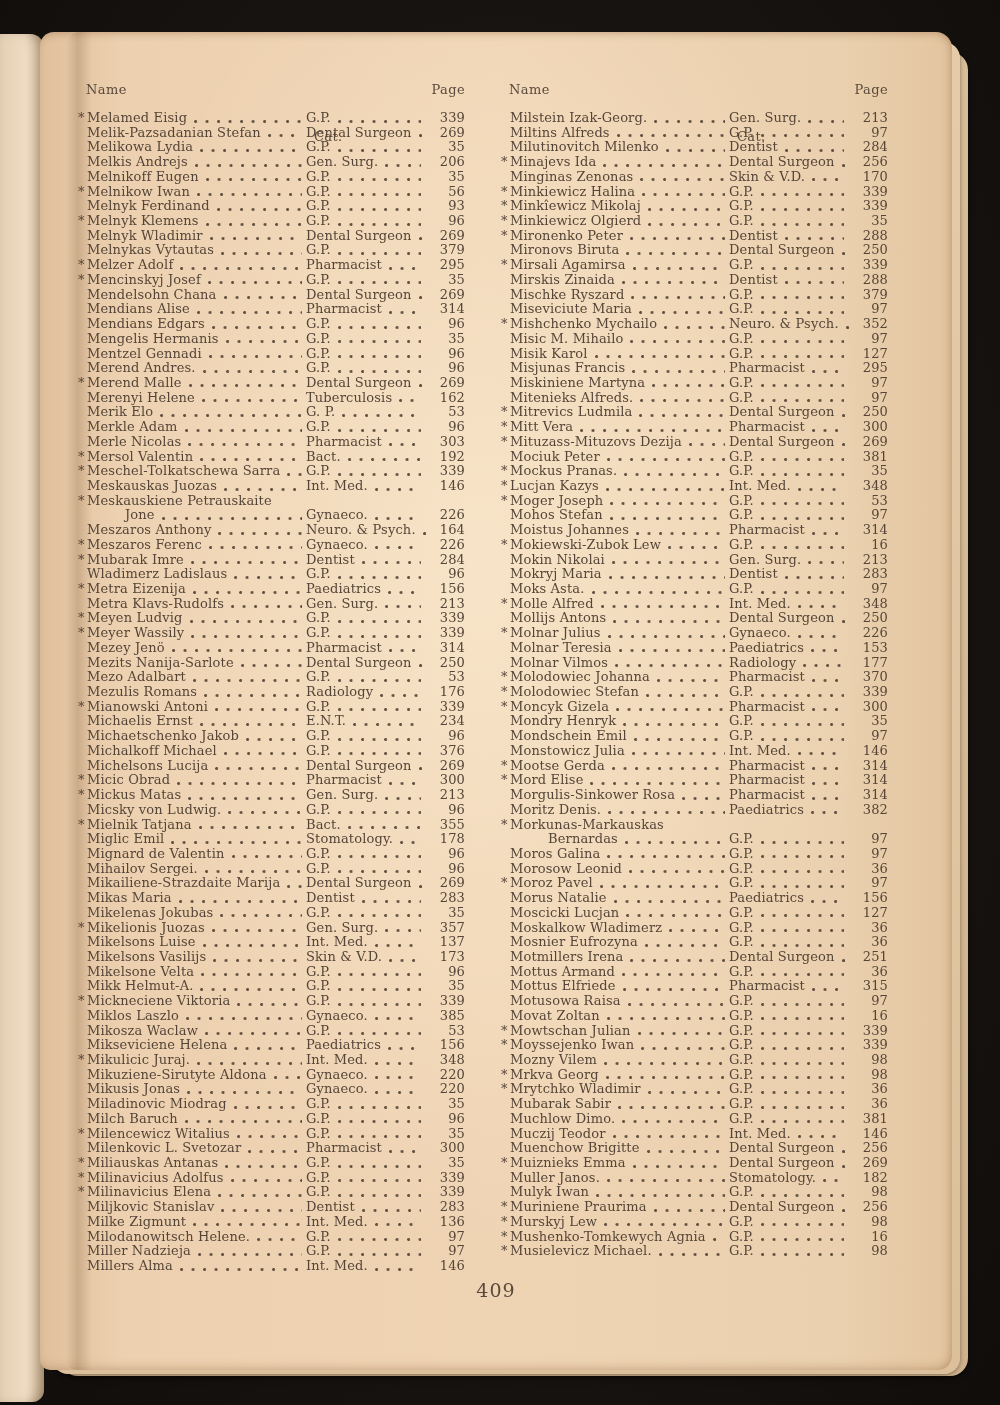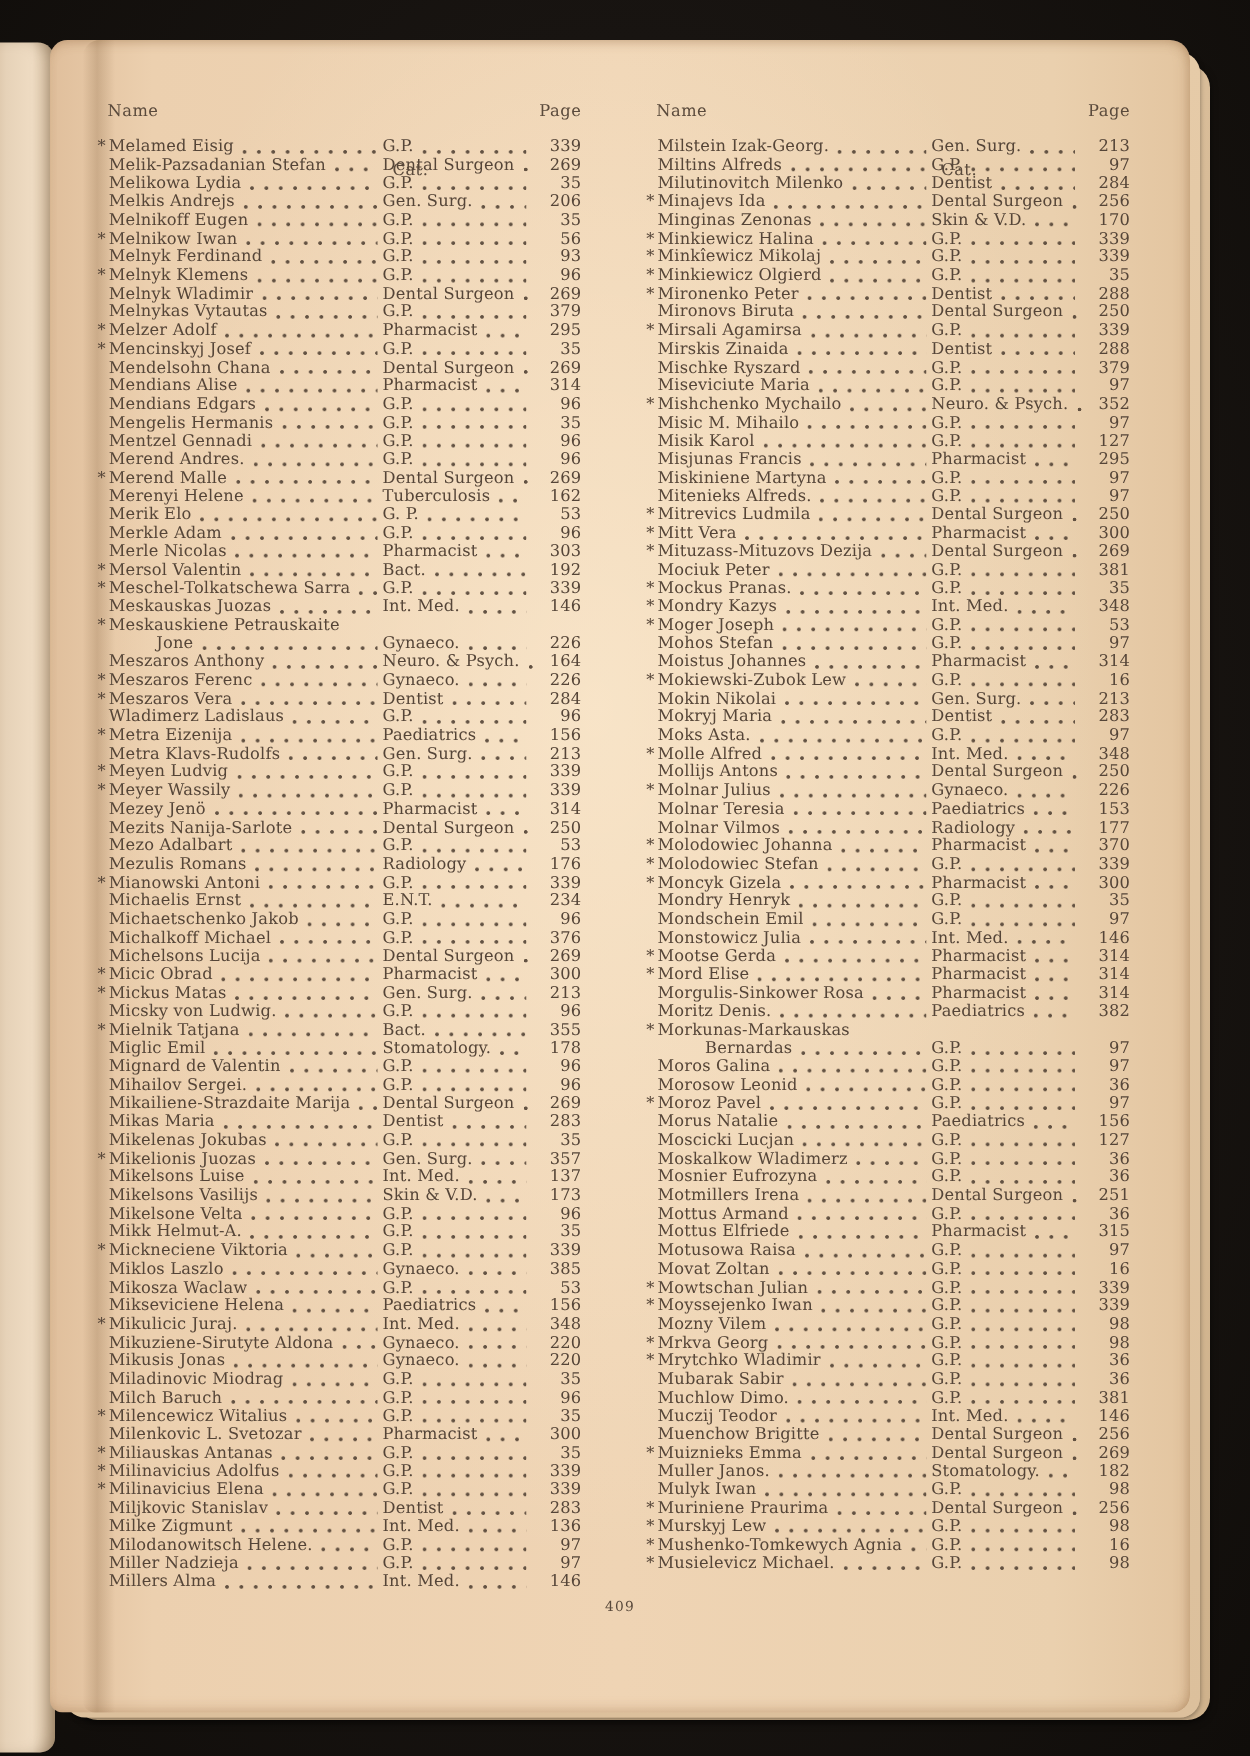--- a/index.html
+++ b/index.html
@@ -46,21 +46,21 @@
   
   .book-page::before{
     content:"";position:absolute;left:26px;top:0;width:26px;height:100%;
     background:linear-gradient(90deg,rgba(110,75,40,0) 0%,rgba(110,75,40,.22) 45%,rgba(110,75,40,0) 100%);
     border-radius:14px 0 0 10px;pointer-events:none;
   }
   .content{
     position:absolute;left:38px;top:50px;width:836px;
     color:#554538;font-size:13px;letter-spacing:.15px;
   }
-  .cols{display:flex;gap:52px;}
+  .cols{display:flex;gap:36px;}
   .col{width:387px;flex:0 0 387px;}
   .hdr{display:flex;height:16px;line-height:16px;letter-spacing:.4px;margin-bottom:13px;color:#5a4a3c;}
   .hdr .h-name{flex:0 0 228px;padding-left:8px;}
   .hdr .h-cat{flex:1 1 auto;margin-top:47px;}
   .hdr .h-page{flex:0 0 44px;text-align:right;}
   .row{display:flex;align-items:baseline;height:14.72px;line-height:14.72px;white-space:nowrap;}
   .name-cell{flex:0 0 228px;display:flex;align-items:baseline;min-width:0;}
   .row.name-only .name-cell{flex:1 1 auto;}
   .star{flex:0 0 9px;display:inline-block;}
   .nm{flex:0 0 auto;}
@@ -68,21 +68,21 @@
   .cat-cell{flex:1 1 auto;display:flex;align-items:baseline;min-width:0;}
   .ct{flex:0 0 auto;}
   .pg{flex:0 0 40px;text-align:right;}
   .lead{
     flex:1 1 auto;min-width:6px;align-self:stretch;margin:0 4px 0 7px;
     background-image:radial-gradient(circle at 1.6px 1.6px, rgba(86,70,56,.92) 1.2px, rgba(86,70,56,0) 1.8px);
     background-size:11.5px 3.2px;background-repeat:repeat-x;
     background-position:left bottom 3px;
   }
   .footer{
-    text-align:center;margin-top:5px;color:#5a4a3c;letter-spacing:1px;font-size:11px;
+    text-align:center;margin-top:5px;color:#5a4a3c;letter-spacing:1px;font-size:19px;
   }
 </style>
 </head>
 <body>
 
 <div class="stage">
   <div class="facing-edge"></div>
   <div class="stack2"></div>
   <div class="stack1"></div>
   <div class="book-page">
@@ -445,21 +445,21 @@
                 </span>
                 <span class="cat-cell">
                   <span class="ct">Gynaeco.</span>
                   <span class="lead"></span>
                 </span>
                 <span class="pg">226</span>
               </div>
               <div class="row">
                 <span class="name-cell">
                   <span class="star">*</span>
-                  <span class="nm">Meszaros Vera</span>
+                  <span class="nm">Mubarak Imre</span>
                   <span class="lead"></span>
                 </span>
                 <span class="cat-cell">
                   <span class="ct">Dentist</span>
                   <span class="lead"></span>
                 </span>
                 <span class="pg">284</span>
               </div>
               <div class="row">
                 <span class="name-cell">
@@ -1342,21 +1342,21 @@
                 </span>
                 <span class="cat-cell">
                   <span class="ct">G.P.</span>
                   <span class="lead"></span>
                 </span>
                 <span class="pg">35</span>
               </div>
               <div class="row">
                 <span class="name-cell">
                   <span class="star">*</span>
-                  <span class="nm">Mondry Kazys</span>
+                  <span class="nm">Lucjan Kazys</span>
                   <span class="lead"></span>
                 </span>
                 <span class="cat-cell">
                   <span class="ct">Int. Med.</span>
                   <span class="lead"></span>
                 </span>
                 <span class="pg">348</span>
               </div>
               <div class="row">
                 <span class="name-cell">

